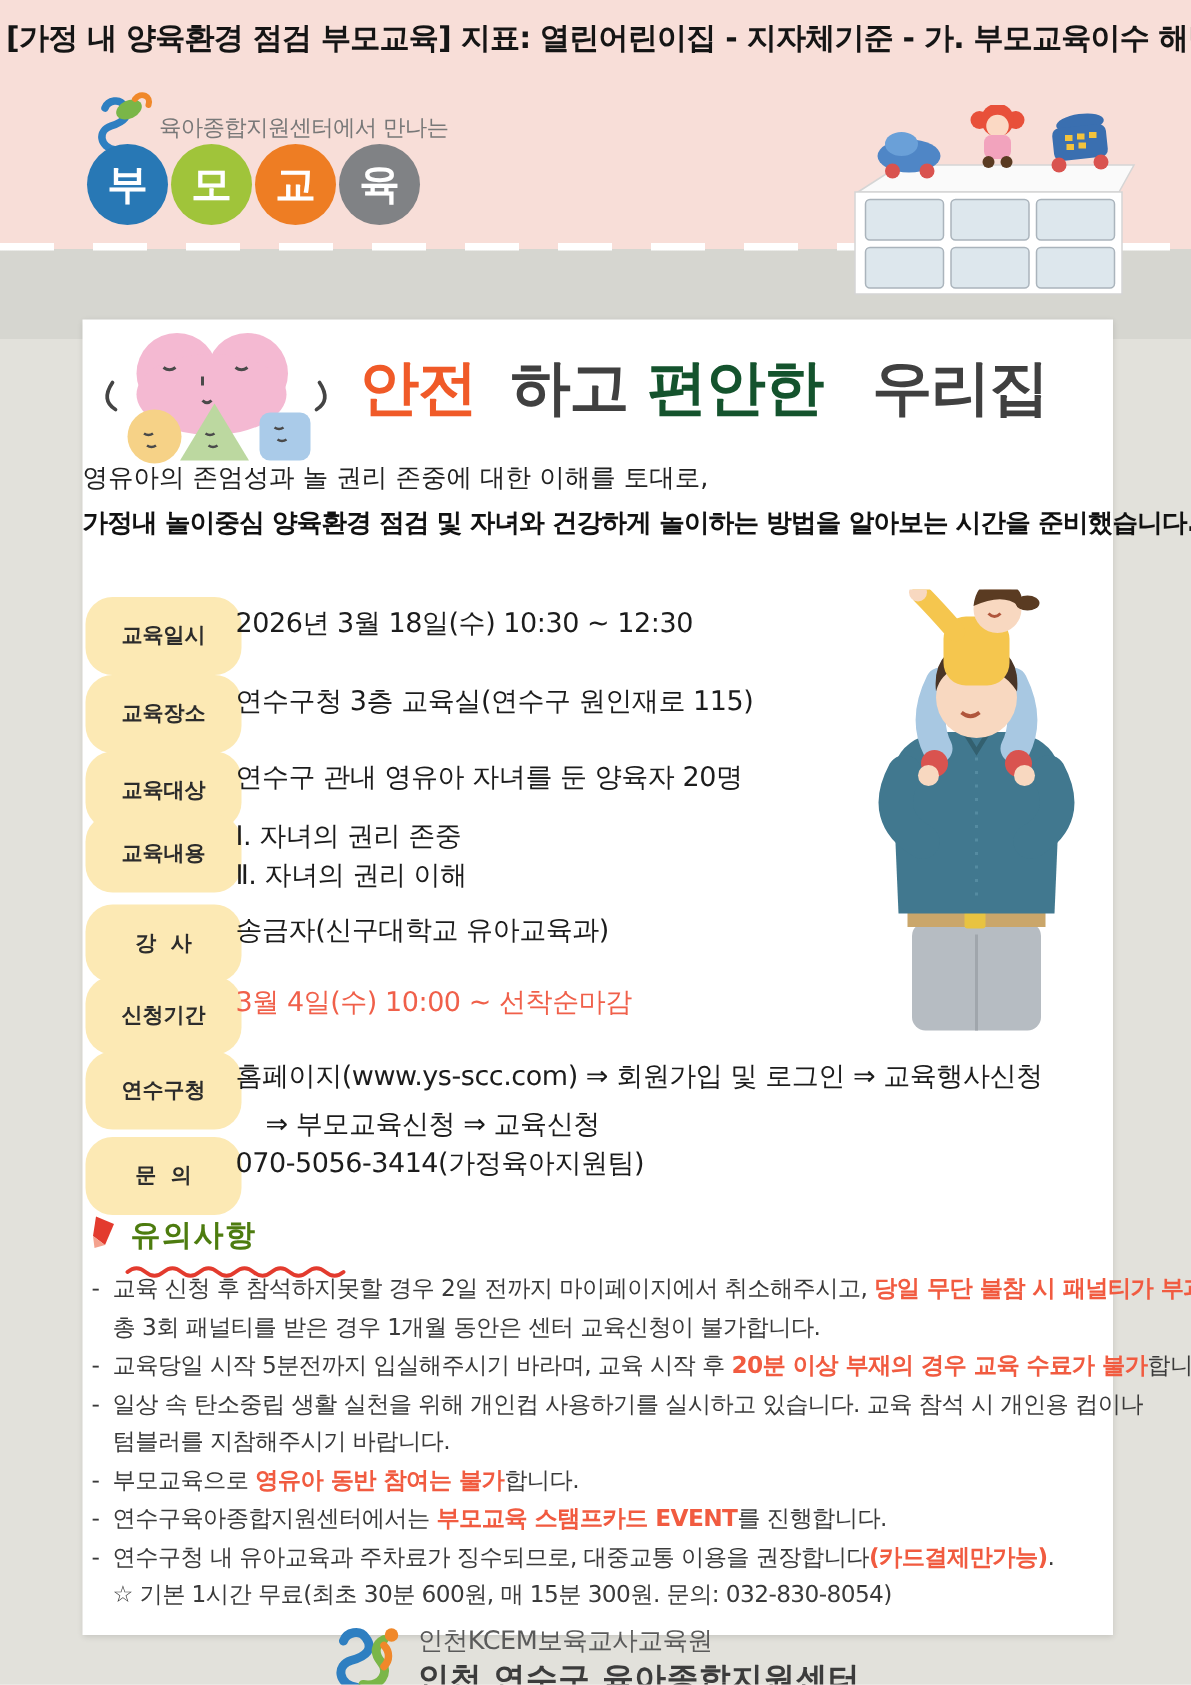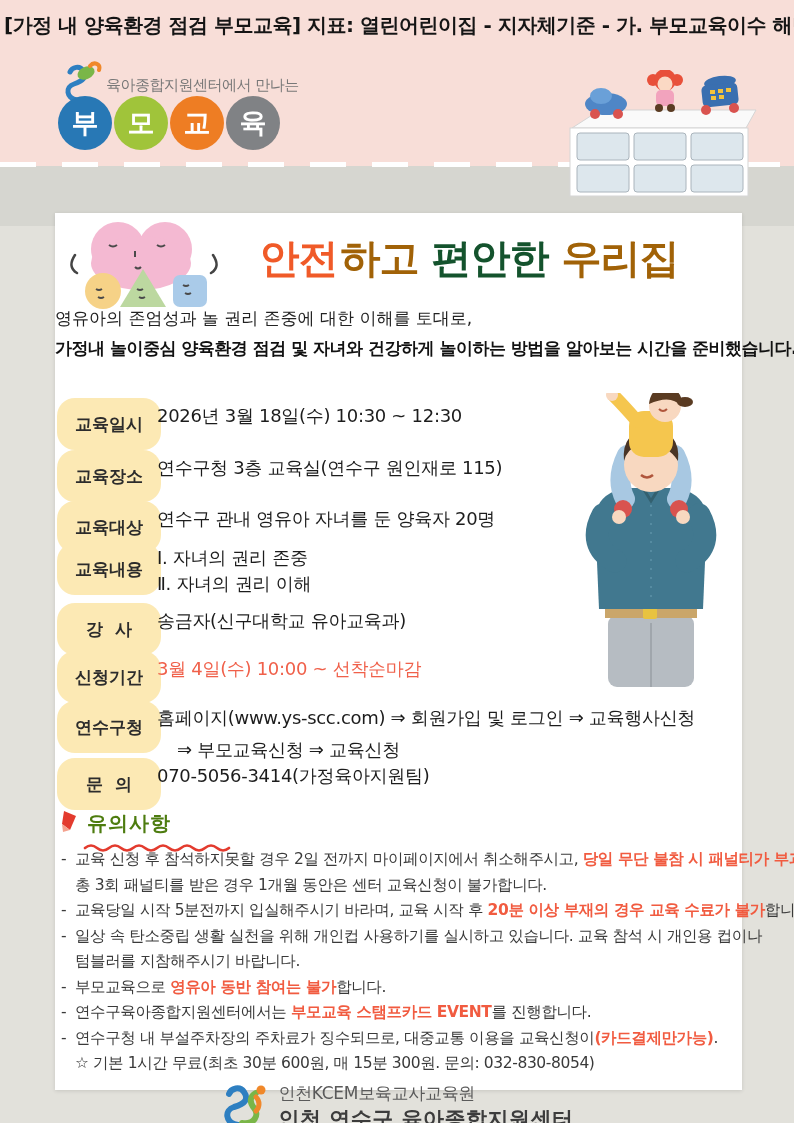--- a/index.html
+++ b/index.html
@@ -23,29 +23,29 @@
 
   .toyshelf { position:absolute; top:70px; left:550px; z-index:4; }
 
   
   .card { position:absolute; top:213px; left:55px; width:687px; height:877px; background:#ffffff; box-shadow:0 1px 4px rgba(0,0,0,0.12); z-index:2; }
 
   .shapes-illo { position:absolute; top:6px; left:10px; }
 
   .title { position:absolute; top:18px; left:150px; right:6px; text-align:center; font-size:40px; font-weight:800; white-space:nowrap; letter-spacing:-1px; }
   .title .tp { margin-right:3px; }
-  .t-red{color:#f05a28;} .t-green{color:#a16207;} .t-blue{color:#14532d;}
+  .t-red{color:#f05a28;} .t-green{color:#404040;margin-left:20px;} .t-blue{color:#14532d;}
   .title .sp { margin-right:13px; }
 
   .intro1 { position:absolute; top:94px; left:0; right:0; font-size:17px; color:#222; white-space:nowrap; }
   .intro2 { position:absolute; top:124px; left:0; right:0; text-align:center; font-size:17px; font-weight:700; color:#111; white-space:nowrap; letter-spacing:-0.5px; }
 
   
   .pill { position:absolute; left:2px; width:104px; height:52px; background:#fce9b4; border-radius:18px;
-    display:flex; align-items:center; justify-content:center; font-size:17px; font-weight:700; color:#2c2c2c; white-space:pre; }
+    display:flex; align-items:center; justify-content:center; font-size:14px; font-weight:700; color:#2c2c2c; white-space:pre; }
   .rowval { position:absolute; left:102px; font-size:18px; color:#1c1c1c; line-height:35px; white-space:nowrap; letter-spacing:-0.3px; }
   .rowval.two { line-height:26px; }
   .salmon { color:#f0604a; }
 
   .father-illo { position:absolute; top:180px; left:498px; }
 
   
   .notice-head { position:absolute; top:596px; left:6px; display:flex; align-items:center; }
   .notice-head .nh-text { font-size:20px; font-weight:700; color:#4d7c0f; margin-left:6px; letter-spacing:1px; }
   .notice-wave { position:absolute; top:624px; left:28px; }
@@ -256,21 +256,21 @@
       <div class="n-item">
           <span class="n-bullet">-</span>
           <span class="n-text"><span>부모교육으로 </span><span class="n-hl">영유아 동반 참여는 불가</span><span>합니다.</span></span>
         </div>
       <div class="n-item">
           <span class="n-bullet">-</span>
           <span class="n-text"><span>연수구육아종합지원센터에서는 </span><span class="n-hl">부모교육 스탬프카드 EVENT</span><span>를 진행합니다.</span></span>
         </div>
       <div class="n-item">
           <span class="n-bullet">-</span>
-          <span class="n-text"><span>연수구청 내 부설주차장의 주차료가 징수되므로, 대중교통 이용을 교육신청이</span><span class="n-hl">(카드결제만가능)</span><span>.</span></span>
+          <span class="n-text"><span>연수구청 내 유아교육과 주차료가 징수되므로, 대중교통 이용을 권장합니다</span><span class="n-hl">(카드결제만가능)</span><span>.</span></span>
         </div>
       <div class="n-item">
           <span class="n-bullet"></span>
           <span class="n-text"><span>☆ 기본 1시간 무료(최초 30분 600원, 매 15분 300원. 문의: 032-830-8054)</span><span class="n-hl"></span><span></span></span>
         </div>
     </div>
   </div>
 
   <div class="footer">
     <span>

